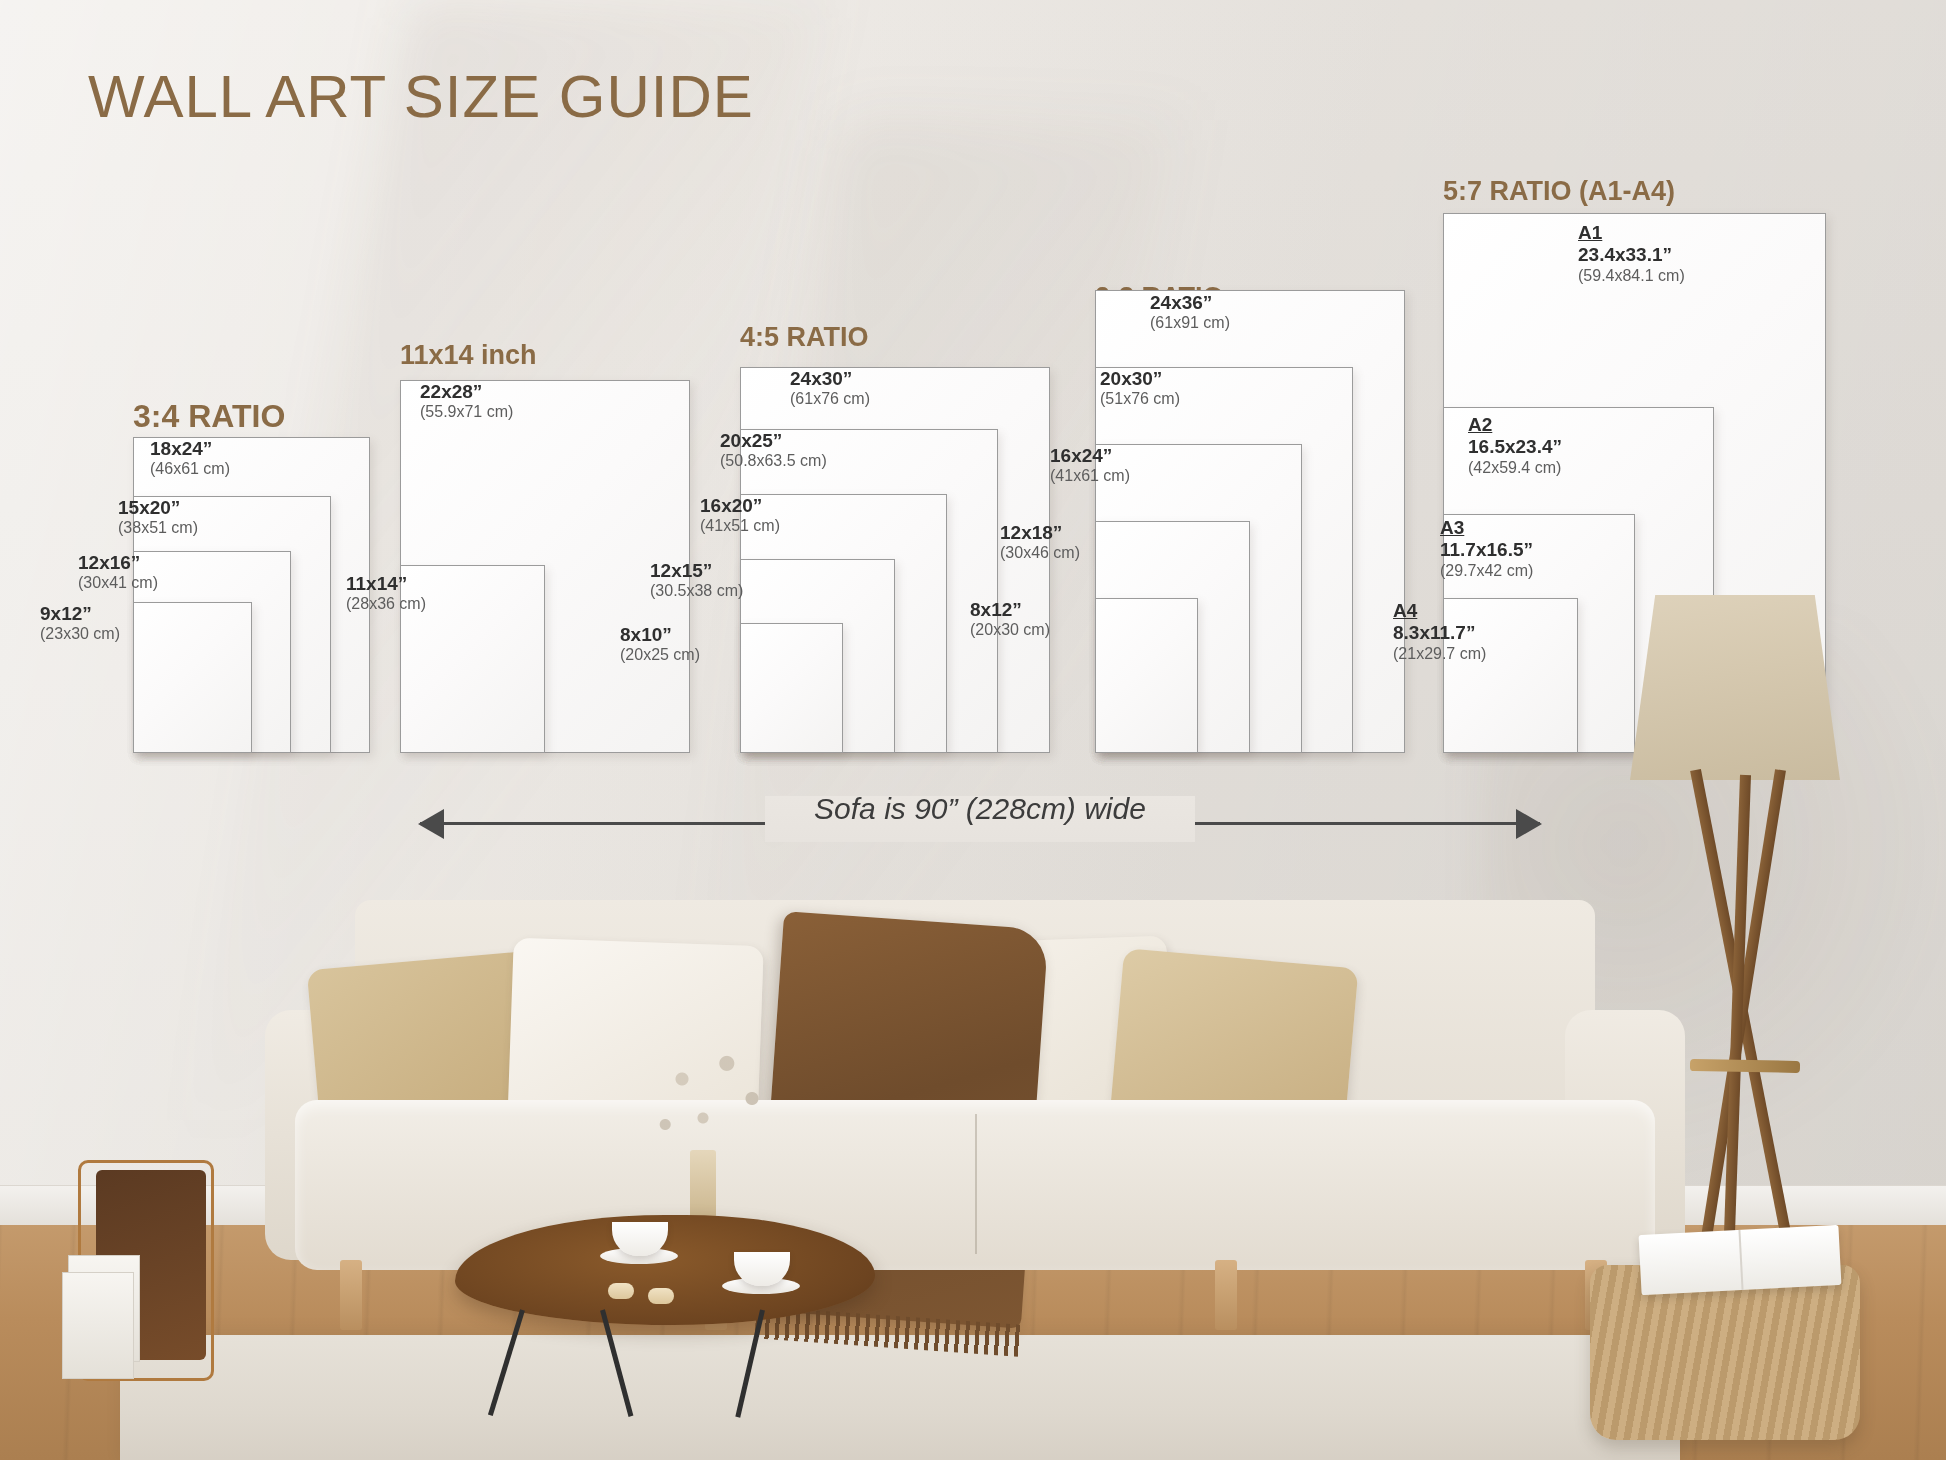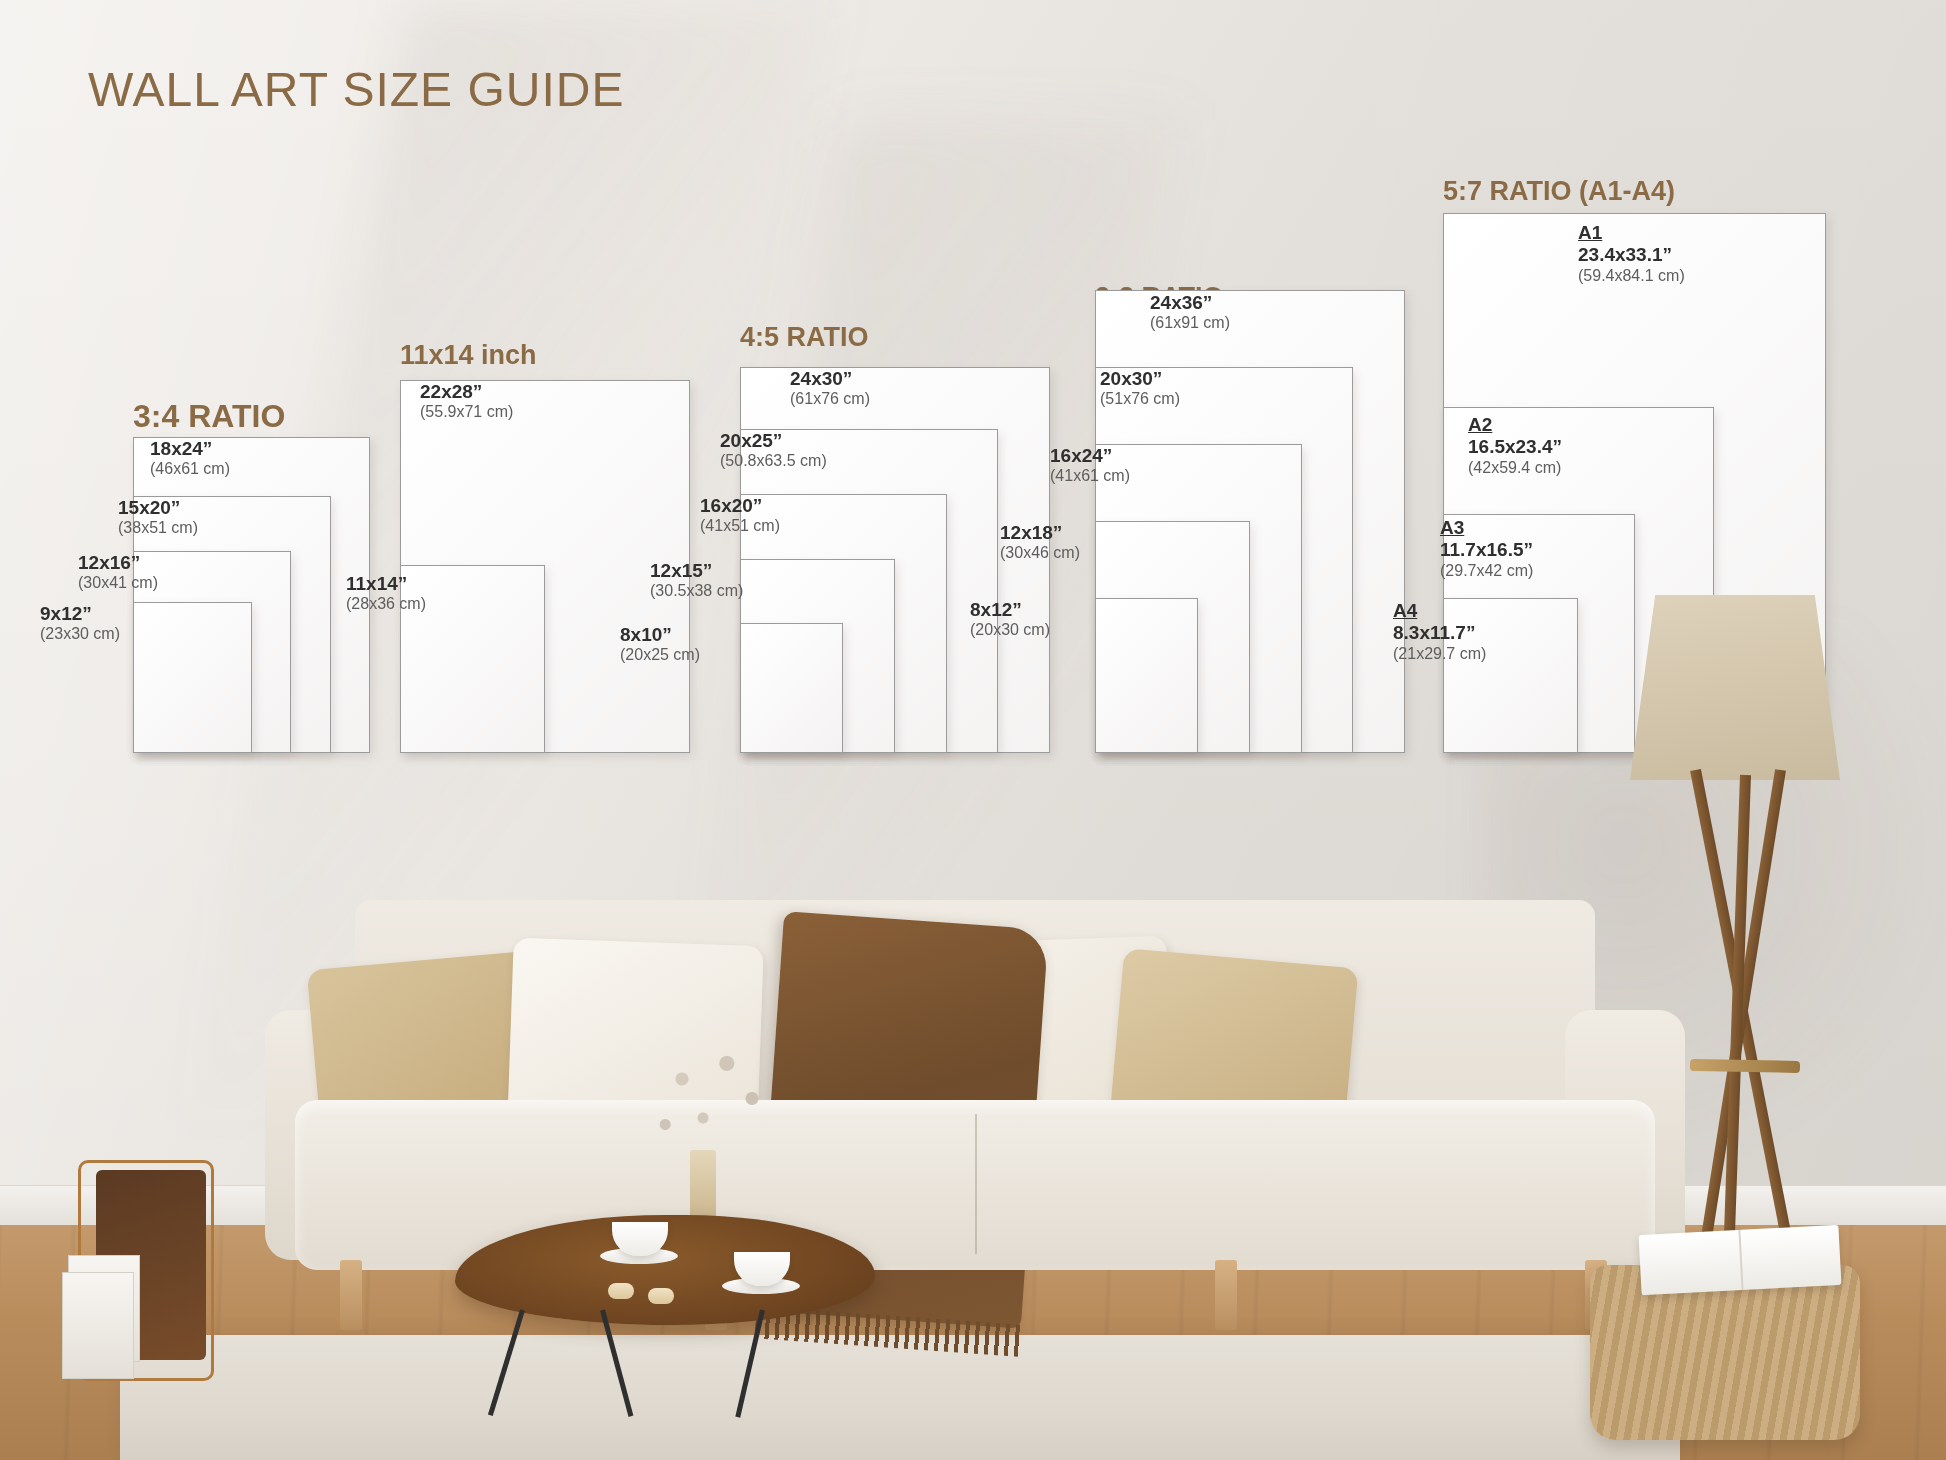--- a/index.html
+++ b/index.html
@@ -68,21 +68,21 @@
     left: 120px; top: 1335px; width: 1560px; height: 130px;
     background: linear-gradient(180deg, #e6e1d8 0%, #ded8ce 60%, #d6cfc4 100%);
     border-radius: 14px 14px 0 0;
     box-shadow: 0 -4px 18px rgba(0,0,0,0.06);
   }
 
   
   .title {
     position: absolute;
     left: 88px; top: 62px;
-    font-size: 48px;
+    font-size: 60px;
     letter-spacing: 1px;
     color: #8a6b46;
     font-weight: 400;
     white-space: nowrap;
   }
 
   
   .group { position: absolute; }
   .group-title {
     position: absolute;
@@ -460,20 +460,27 @@
     </div>
 
     <div class="frame" style="left:1443px; top:598px; width:135px; height:155px;"></div>
     <div class="lbl" style="left:1393px; top:600px; width:185px;">
       <span class="l1 u">A4</span>
       <span class="l1" style="font-size:19px;">8.3x11.7”</span>
       <span class="l2">(21x29.7 cm)</span>
     </div>
   </div>
 
+  <div class="sofa-note">
+    <div class="line"></div>
+    <div class="ah-l"></div>
+    <div class="ah-r"></div>
+    <div class="txt-bg"></div>
+    <div class="txt">Sofa is 90” (228cm) wide</div>
+  </div>
 
   <div class="sofa">
     <div class="sofa-back"></div>
     <div class="arm-l"></div>
     <div class="arm-r"></div>
     <div class="pillow p1"></div>
     <div class="pillow p2"></div>
     <div class="pillow p3"></div>
     <div class="pillow p4"></div>
     <div class="throw"></div>

